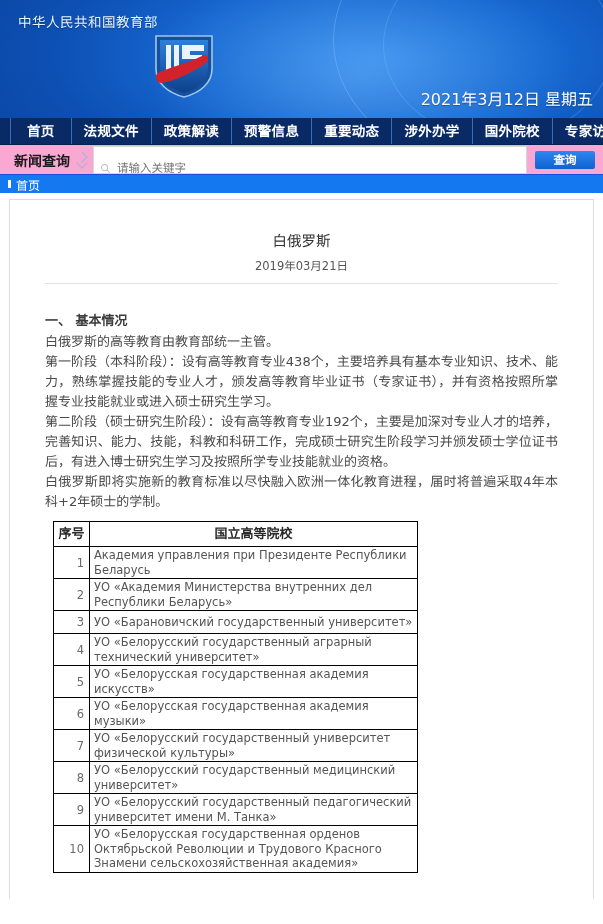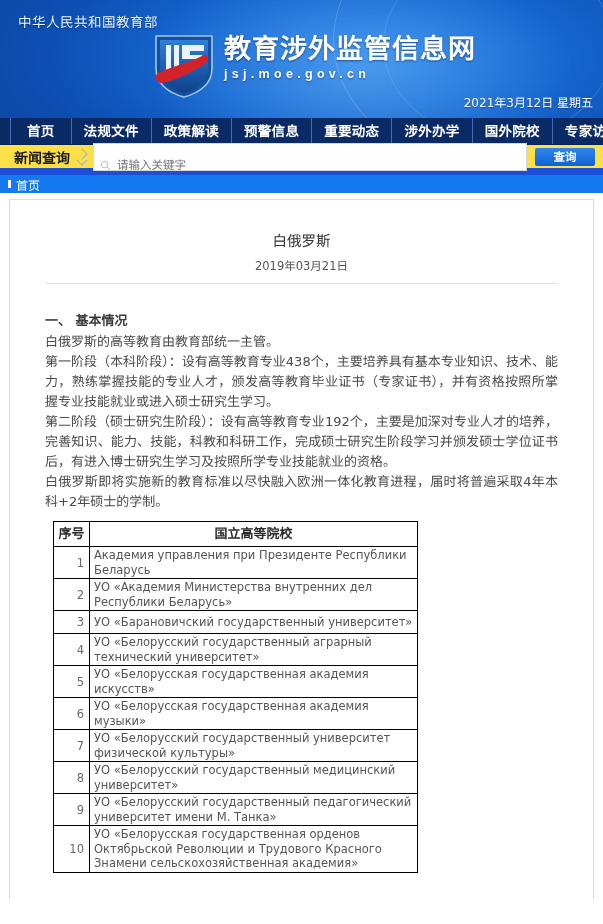--- a/index.html
+++ b/index.html
@@ -79,21 +79,21 @@
     letter-spacing: 4.3px;
     margin-top: 4px;
     font-family: "Liberation Sans", sans-serif;
     text-shadow: 0 1px 2px rgba(0,20,60,0.5);
     white-space: nowrap;
   }
   .banner-date {
     position: absolute;
     right: 10px; bottom: 8px;
     color: #ffffff;
-    font-size: 12px;
+    font-size: 16px;
     text-shadow: 0 1px 1px rgba(0,0,0,0.3);
     font-family: "DejaVu Sans", "Liberation Sans", sans-serif;
   }
 
   
   .nav {
     width: 603px;
     height: 27px;
     background: #0a2a66;
     display: flex;
@@ -112,24 +112,24 @@
     font-family: "DejaVu Sans", "Liberation Sans", sans-serif;
     letter-spacing: 0.3px;
   }
   .nav-item:first-child { border-left: 1px solid #3f6bb5; margin-left: 10px; padding: 0 16px; }
   .nav-item.wide { padding: 0 12px; }
 
   
   .searchbar {
     width: 603px;
     height: 30px;
-    background: #fde047;
+    background: #f9a8d4;
     display: flex;
     align-items: center;
-    border-bottom: 7px solid #1d4ed8;
+    border-bottom: 1px solid #1d4ed8;
     padding: 0 8px 0 14px;
   }
   .search-label {
     font-size: 14px;
     font-weight: bold;
     color: #1a1a1a;
     white-space: nowrap;
     font-family: "DejaVu Sans", "Liberation Sans", sans-serif;
   }
   .search-sep {
@@ -316,24 +316,20 @@
             <stop offset="100%" stop-color="#0e4088"></stop>
           </linearGradient>
         </defs>
         <rect x="14" y="12" width="5" height="26" fill="#eaf3ff"></rect>
         <rect x="22" y="12" width="5" height="26" fill="#eaf3ff"></rect>
         <path d="M14 36 C14 42 20 45 27 43 L27 37 C22 38 19 37 19 34 Z" fill="#eaf3ff"></path>
         <path d="M30 12 L52 12 L52 18 L38 18 L38 22 L50 22 C52 30 46 36 36 38 L36 32 C42 31 45 28 44 26 L30 26 Z" fill="#eaf3ff"></path>
         <path d="M6 40 C18 34 34 31 50 23 C56 20 58 26 54 30 C40 40 22 48 10 50 C4 50 2 43 6 40 Z" fill="#d2232a"></path>
       </svg>
     </div>
-    <div class="site-title-wrap">
-      <div class="site-title">教育涉外监管信息网</div>
-      <div class="site-url">jsj.moe.gov.cn</div>
-    </div>
   </div>
 
   <div class="banner-date">2021年3月12日 星期五</div>
 </div>
 
 <nav class="nav">
   <a class="nav-item">首页</a>
   <a class="nav-item wide">法规文件</a>
   <a class="nav-item wide">政策解读</a>
   <a class="nav-item wide">预警信息</a>

